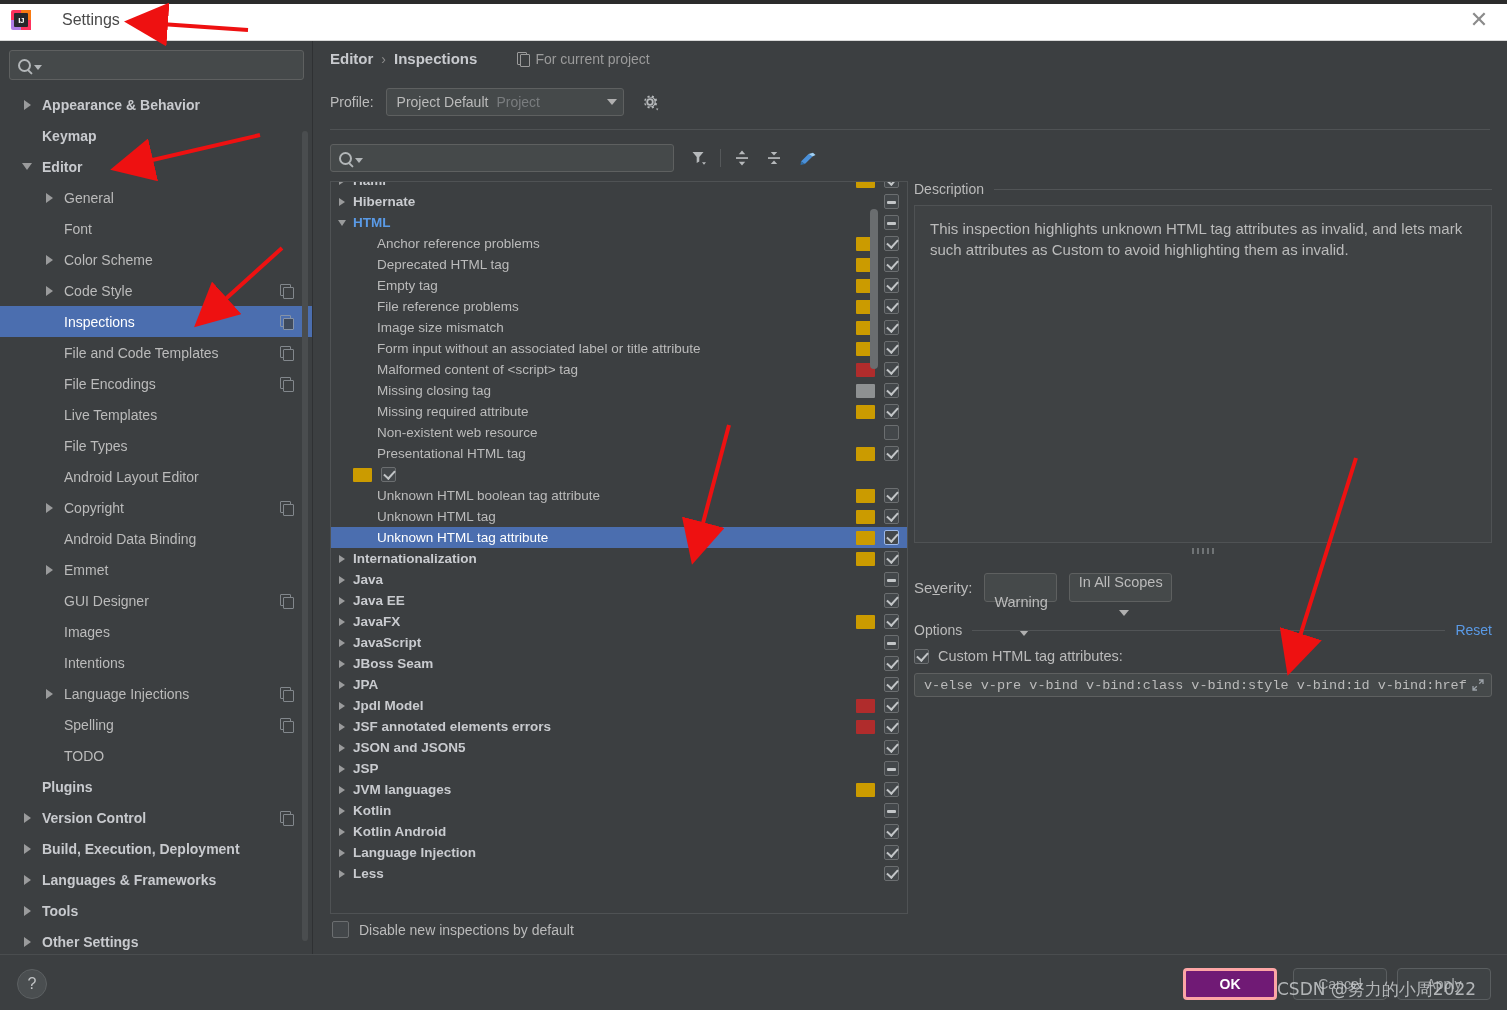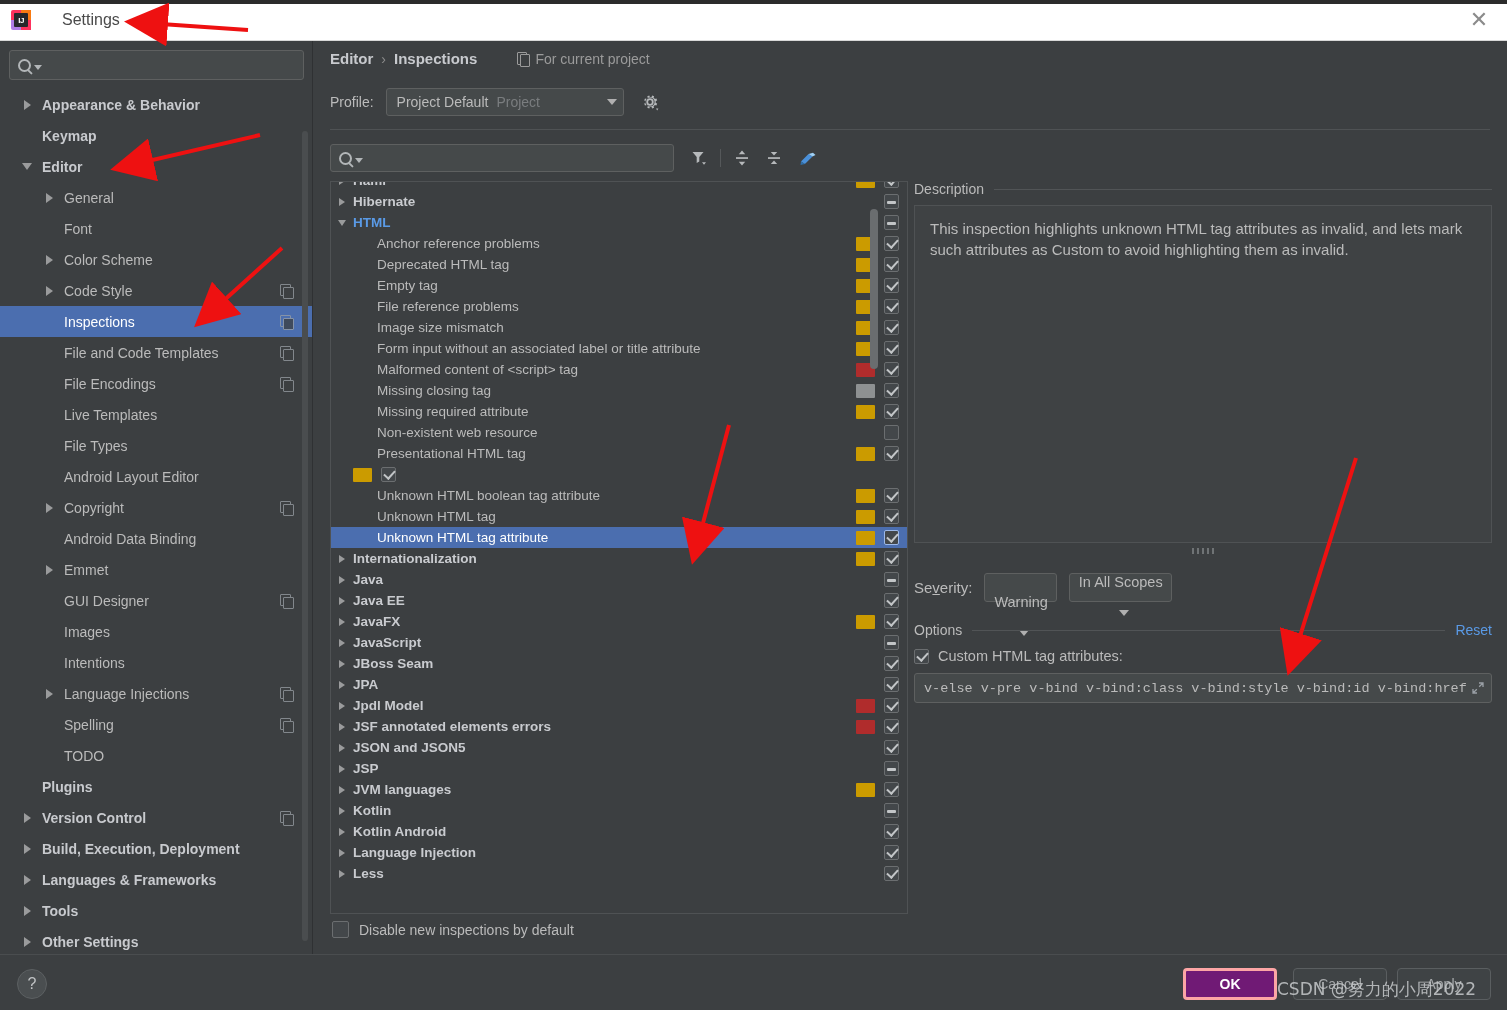--- a/index.html
+++ b/index.html
@@ -246,21 +246,21 @@
     display:flex; align-items:center; gap:20px; padding:0 8px 0 9px; cursor:pointer;flex-direction:column;
   }
   .combo2 .swatch { width:16px; height:15px; background:#cb9b00; border-radius:1px; }
   .combo2 .txt { font-size:14.5px; color:#bbbbbb; }
   .combo2 .dd { width:0;height:0;border-left:5px solid transparent;border-right:5px solid transparent;border-top:6px solid #b0b0b0; margin-left:6px; }
 
   .opt-head { margin-top:20px; display:flex; align-items:center; gap:10px; }
   .reset-link { font-size:14px; color:#5a9ae6; cursor:pointer; white-space:nowrap; }
   .opt-cb-row { margin-top:10px; display:flex; align-items:center; gap:9px; font-size:14.5px; color:#bbbbbb; }
   .attr-field {
-    margin-top:9px; height:30px; border:1px solid #5e6060; background:#45494a; border-radius:3px;
+    margin-top:9px; height:24px; border:1px solid #5e6060; background:#45494a; border-radius:3px;
     display:flex; align-items:center; padding:0 6px 0 9px;
   }
   .attr-field input {
     flex:1; background:transparent;border:none;outline:none;
     color:#bbbbbb; font-size:13.5px; font-family:"Liberation Mono", monospace;
   }
   .expand-ico { width:14px;height:14px;flex:0 0 auto;color:#9aa0a6;cursor:pointer; }
 
   
   .bottom {

